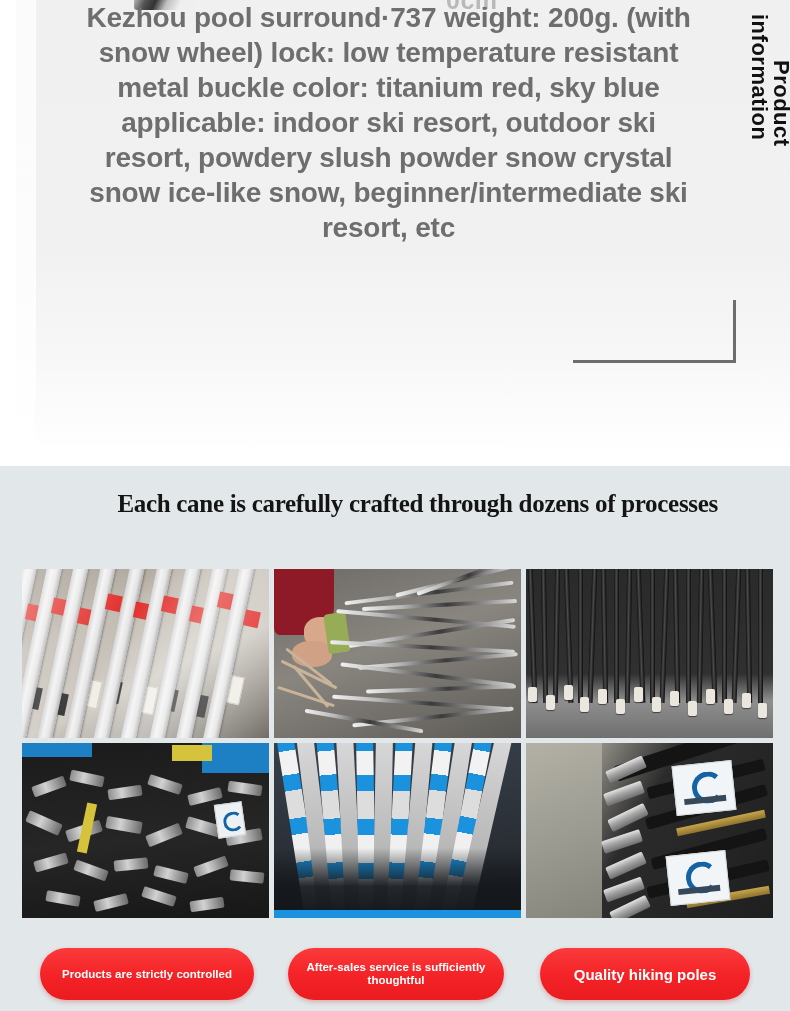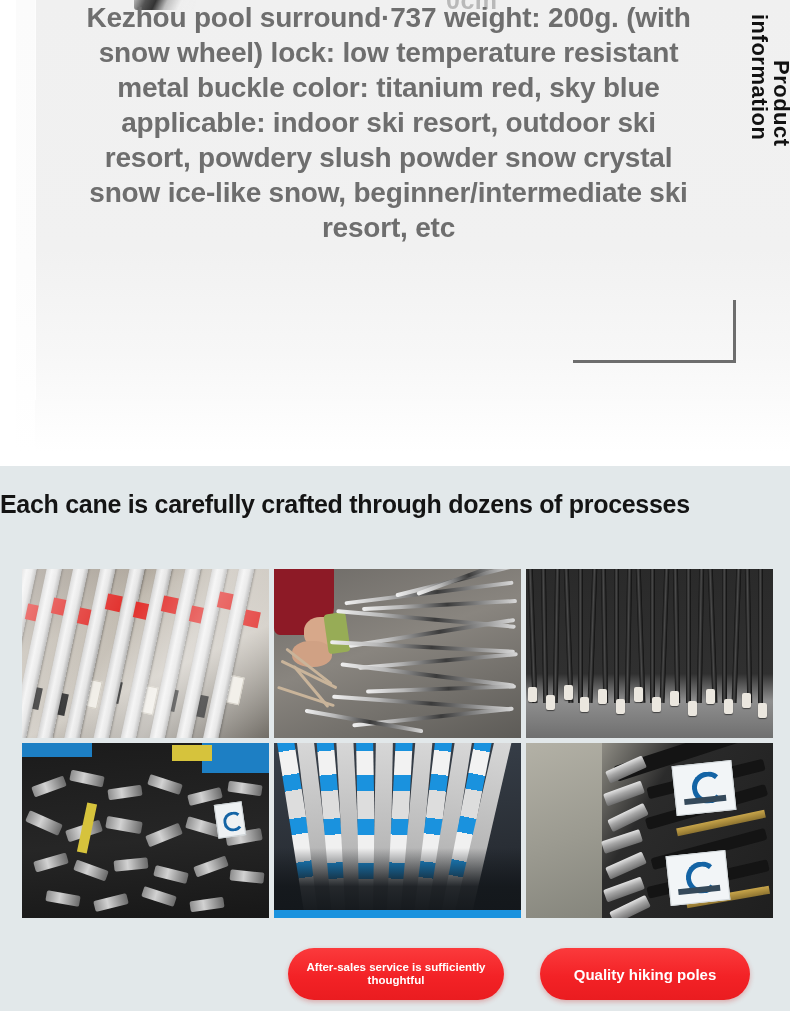--- a/index.html
+++ b/index.html
@@ -137,25 +137,26 @@
     top: 466px;
     width: 790px;
     height: 545px;
     background: #e2e8ea;
   }
   .process-heading {
     position: absolute;
     left: 0;
     top: 24px;
     width: 718px;
-    text-align: left;
+    text-align: right;
     font-size: 25px;
     font-weight: 700;
     color: #141414;
     letter-spacing: -0.3px;
+    font-family: Liberation Serif, serif;
   }
 
   .photo-grid {
     position: absolute;
     left: 22px;
     top: 103px;
     width: 746px;
     display: grid;
     grid-template-columns: repeat(3, 247px);
     grid-template-rows: 169px 175px;
@@ -605,15 +606,16 @@
       <div class="card" style="left:142px; top:110px;">
         <div class="logo"></div>
         <div class="txt"></div>
       </div>
     </div>
 
   </div>
 </div>
 
 <div class="pill-row">
+  <div class="pill pill-1">Products are strictly controlled</div>
   <div class="pill pill-2">After-sales service is sufficiently thoughtful</div>
   <div class="pill pill-3">Quality hiking poles</div>
 </div>
 
 </body></html>

